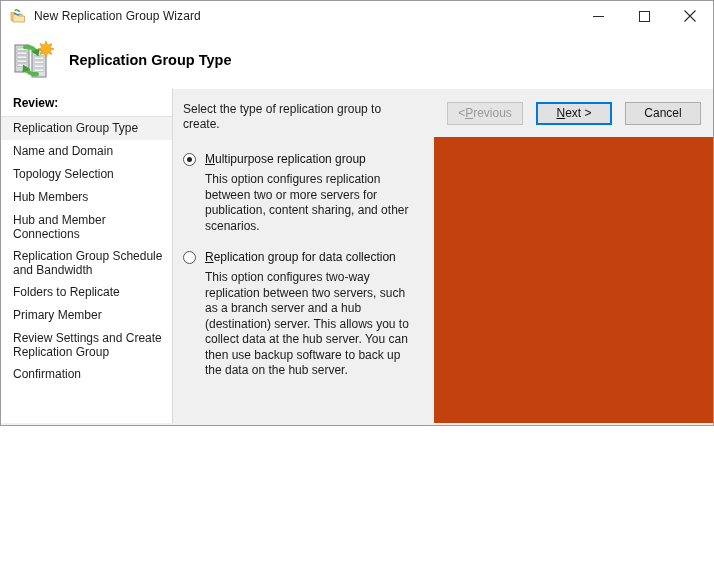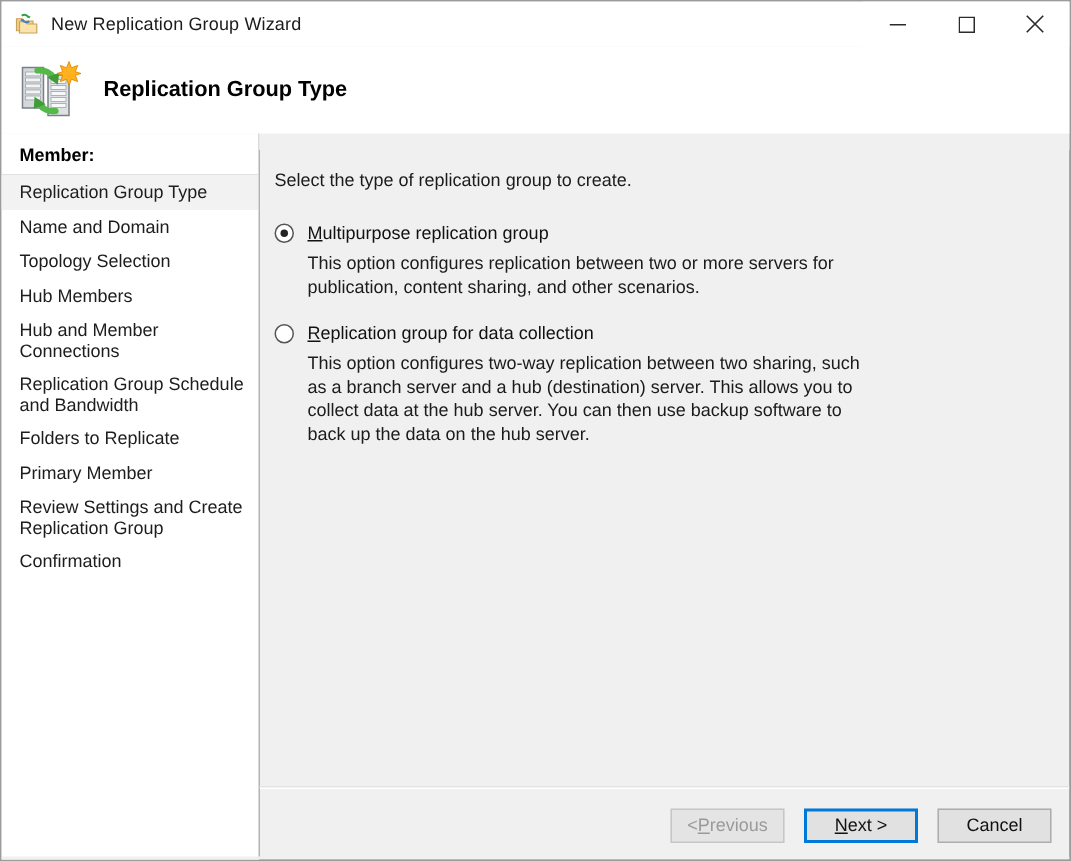--- a/index.html
+++ b/index.html
@@ -7,21 +7,21 @@
     padding: 0;
     background: #ffffff;
   }
   body {
     font-family: "Liberation Sans", sans-serif;
     -webkit-font-smoothing: antialiased;
   }
   .window {
     position: relative;
     width: 714px;
-    height: 574px;
+    height: 426px;
     box-sizing: border-box;
     background: #f0f0f0;
     border: 1px solid #9b9b9b;
     overflow: hidden;
   }
 
   
   .titlebar {
     position: relative;
     height: 30px;
@@ -117,27 +117,26 @@
     line-height: 14px;
     min-height: 15px;
   }
   .step-item.selected {
     background: #f2f2f2;
   }
 
   
   .content-pane {
     flex: 1 1 auto;
-    background: #000000;
-    box-sizing: border-box;
-    display: flex;
-    flex-direction: column;
+    background: #c2410c;
+    box-sizing: border-box;
+    display: flex;
+    flex-direction: row;
     padding: 0;
     position: relative;
-    margin-top: 11px;
   }
   .content-inner {
     flex: 1 1 auto;
     padding: 13px 14px 0 10px;
     box-sizing: border-box;
     background: #f0f0f0;
   }
   .intro-text {
     font-size: 12px;
     color: #1b1b1b;
@@ -302,21 +301,21 @@
 
         <path d="M35 3 L36.6 7.2 L40.8 5.6 L39.2 9.8 L43 11 L39.2 12.2 L40.8 16.4 L36.6 14.8 L35 19 L33.4 14.8 L29.2 16.4 L30.8 12.2 L27 11 L30.8 9.8 L29.2 5.6 L33.4 7.2 Z" fill="#ffb21e" stroke="#e08b00" stroke-width="0.6"></path>
       </svg>
     </span>
     <span class="wizhead-title">Replication Group Type</span>
   </div>
 
   <div class="body-split">
 
     <div class="steps-pane">
-      <div class="steps-title">Member:</div>
+      <div class="steps-title">Review:</div>
       <ul class="steps-list" id="steps-list">
           <li class="step-item selected"><span>Replication Group Type</span></li>
           <li class="step-item"><span>Name and Domain</span></li>
           <li class="step-item"><span>Topology Selection</span></li>
           <li class="step-item"><span>Hub Members</span></li>
           <li class="step-item"><span>Hub and Member Connections</span></li>
           <li class="step-item"><span>Replication Group Schedule and Bandwidth</span></li>
           <li class="step-item"><span>Folders to Replicate</span></li>
           <li class="step-item"><span>Primary Member</span></li>
           <li class="step-item"><span>Review Settings and Create Replication Group</span></li>
@@ -334,21 +333,21 @@
             <span class="option-label"><span class="accel">M</span><span>ultipurpose replication group</span></span>
           </div>
           <div class="option-desc">This option configures replication between two or more servers for publication, content sharing, and other scenarios.</div>
         </div>
 
         <div class="option-block">
           <div class="option-row">
             <span class="radio"></span>
             <span class="option-label"><span class="accel">R</span><span>eplication group for data collection</span></span>
           </div>
-          <div class="option-desc">This option configures two-way replication between two sharing, such as a branch server and a hub (destination) server. This allows you to collect data at the hub server. You can then use backup software to back up the data on the hub server.</div>
+          <div class="option-desc">This option configures two-way replication between two servers, such as a branch server and a hub (destination) server. This allows you to collect data at the hub server. You can then use backup software to back up the data on the hub server.</div>
         </div>
       </div>
 
       <div class="footer-sep"></div>
 
       <div class="footer">
         <button class="btn disabled">
             <span>&lt; </span>
             <span class="accel">P</span>
             <span>revious</span>

